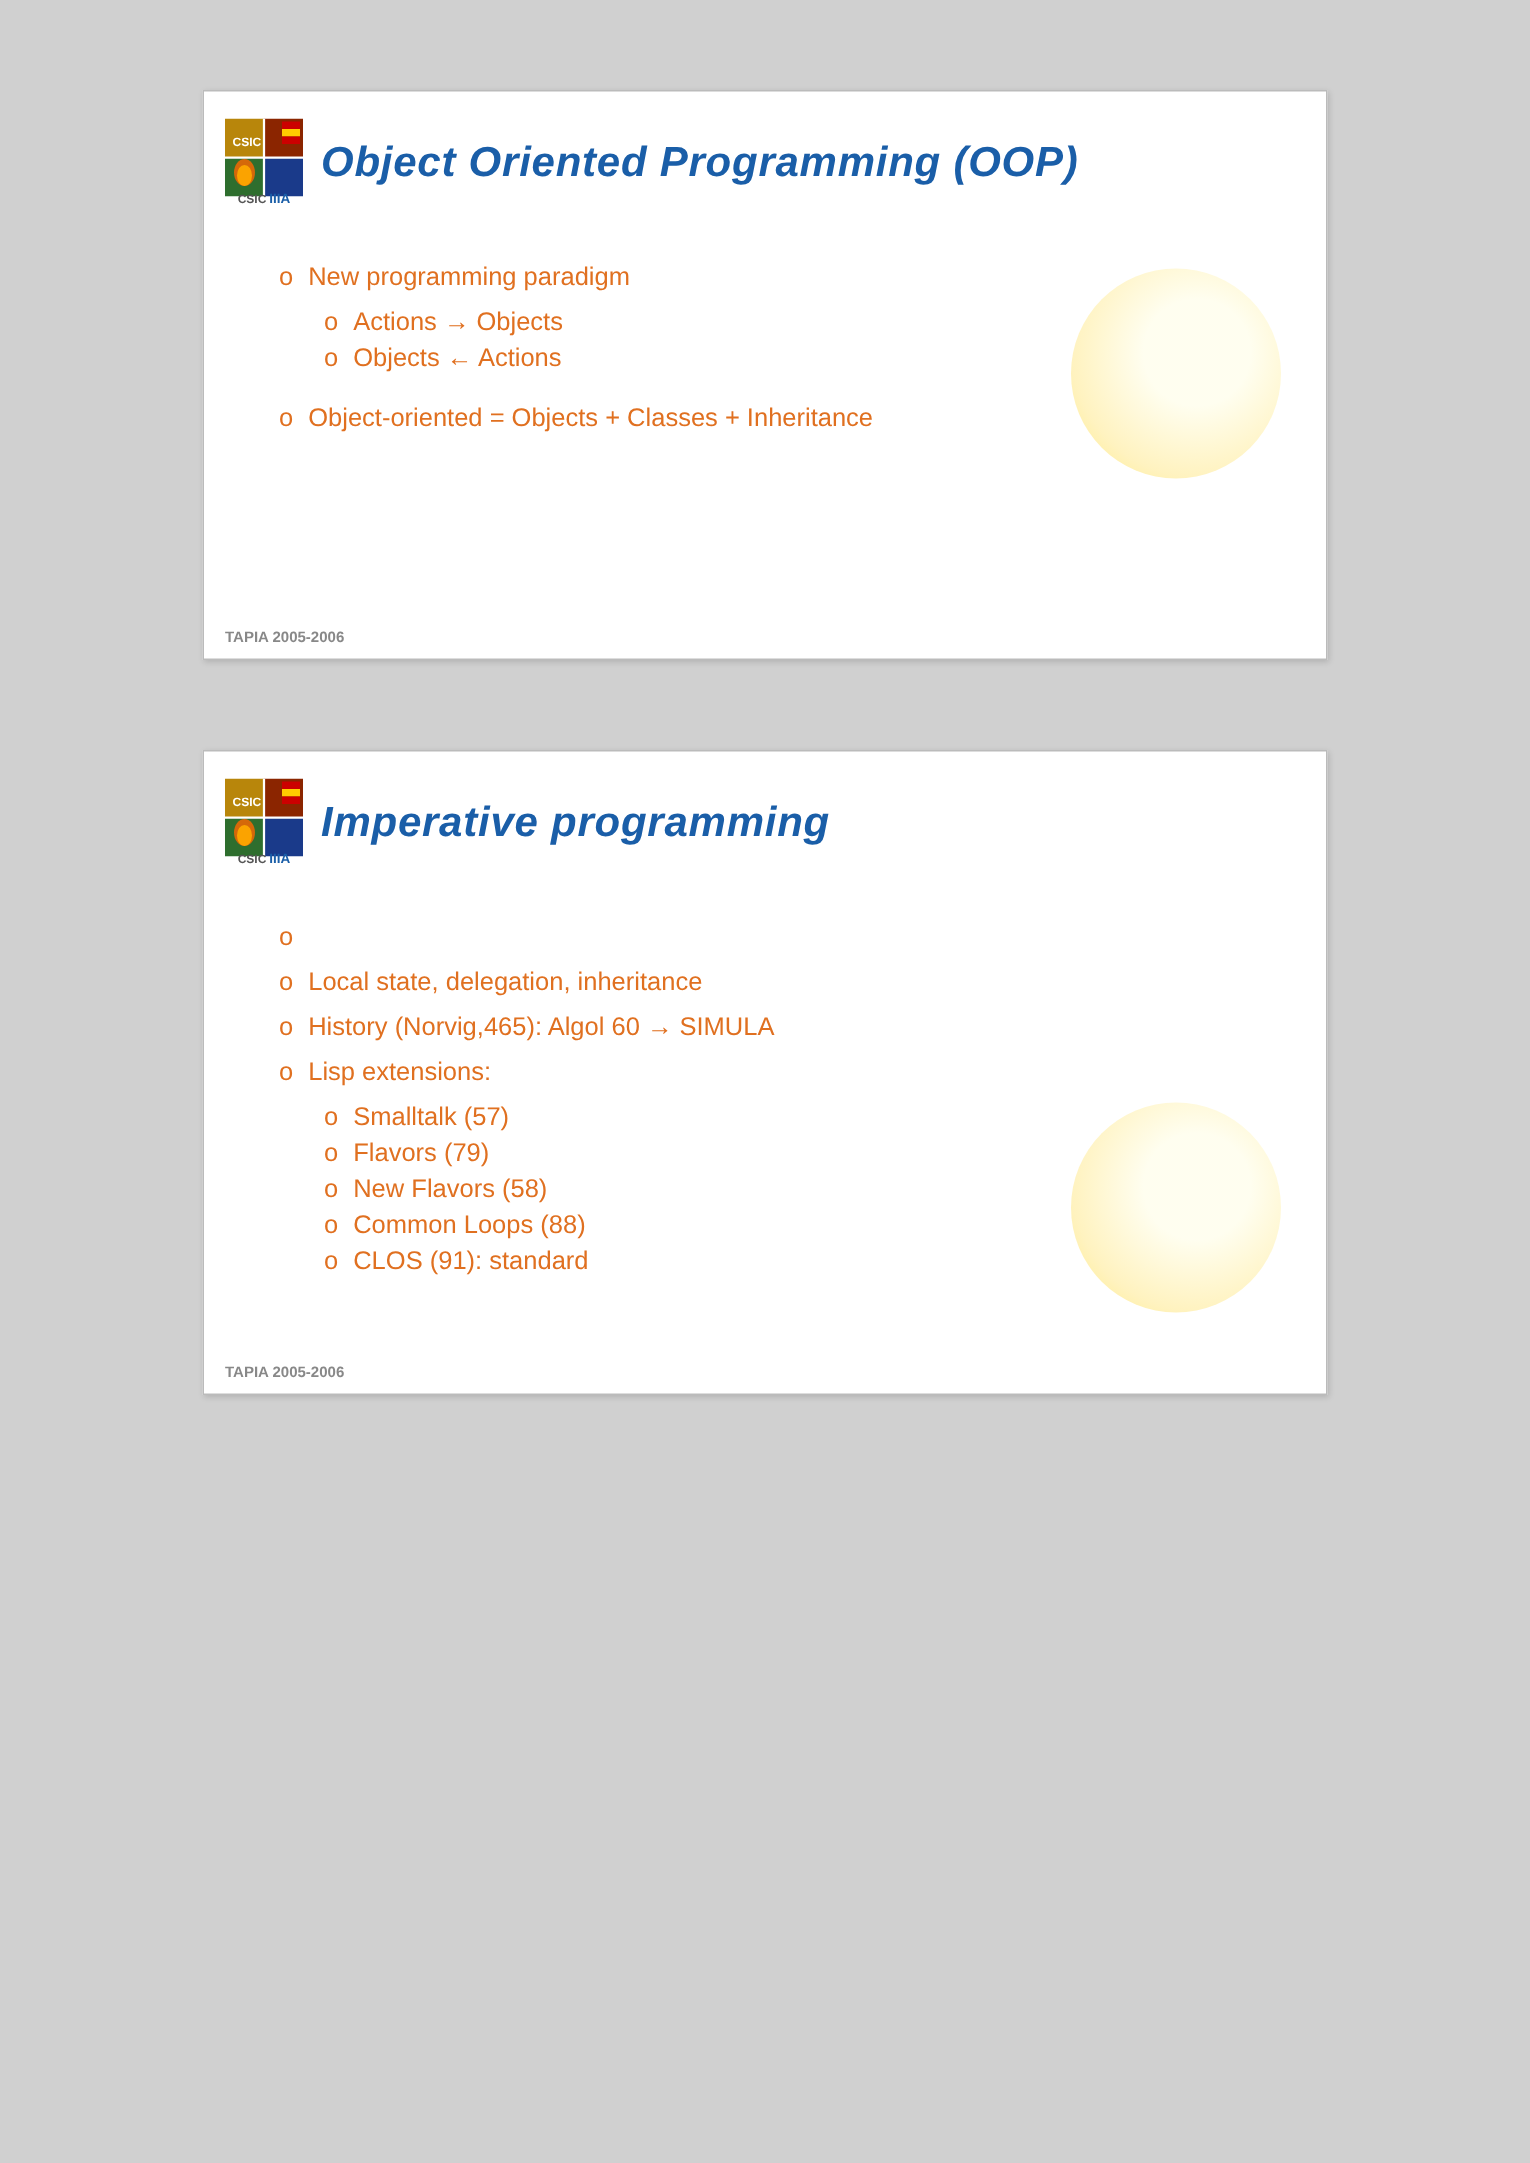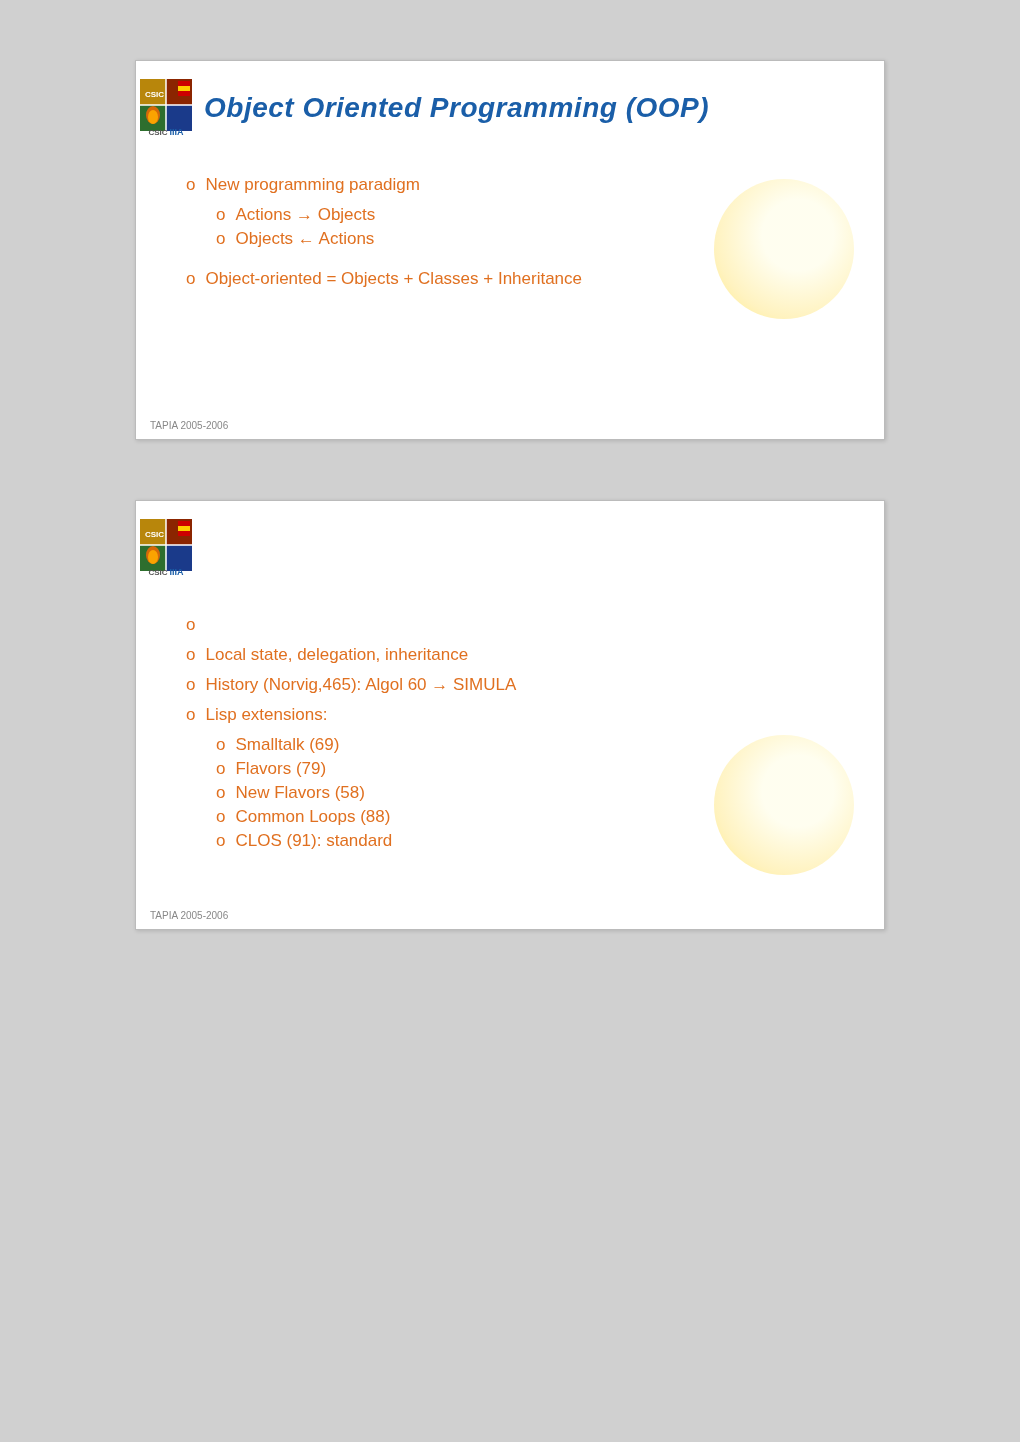--- a/index.html
+++ b/index.html
@@ -26,21 +26,21 @@
       width: 750px;
       min-height: 380px;
       position: relative;
       padding: 0;
       box-shadow: 1px 1px 4px rgba(0,0,0,0.15);
     }
 
     .slide-header {
       display: flex;
       align-items: center;
-      padding: 18px 20px 14px 4px;
+      padding: 18px 20px 14px 14px;
       border-bottom: none;
       gap: 12px;
     }
 
     .slide-title {
       font-size: 28px;
       font-weight: bold;
       font-style: italic;
       color: #1a5ea8;
       letter-spacing: 0.5px;
@@ -98,21 +98,21 @@
       font-size: 16px;
       margin-bottom: 4px;
     }
 
     .slide-footer {
       position: absolute;
       bottom: 8px;
       left: 14px;
       font-size: 10px;
       color: #888;
-      font-weight: normal;
+      font-weight: bold;
     }
 
     .logo-wrapper {
       display: flex;
       flex-direction: column;
       align-items: center;
     }
 
     
     .csic-logo {
@@ -199,20 +199,21 @@
         <rect x="38" y="7" width="12" height="5" fill="#ffcc00"></rect>
         <rect x="38" y="12" width="12" height="5" fill="#cc0000"></rect>
         <ellipse cx="13" cy="36" rx="7" ry="9" fill="#ff6600" opacity="0.8"></ellipse>
         <ellipse cx="13" cy="38" rx="5" ry="7" fill="#ffaa00" opacity="0.9"></ellipse>
       </svg>
       <div style="display:flex;align-items:center;gap:2px;margin-top:-4px;">
         <span style="font-size:8px;color:#555;font-weight:bold;">CSIC</span>
         <span style="font-size:9px;color:#1a5ea8;font-weight:bold;"> IIIA</span>
       </div>
     </div>
+    <h1 class="slide-title">Imperative programming</h1>
   </div>
 
   <div class="slide-body">
     <div class="slide-content">
 
       <div class="bullet-item">
         <span class="bullet-marker">o</span>
       </div>
 
       <div class="bullet-item">
@@ -226,21 +227,21 @@
       </div>
 
       <div class="bullet-item">
         <span class="bullet-marker">o</span>
         <span class="bullet-text">Lisp extensions:</span>
       </div>
 
       <div class="sub-bullet">
         <div class="bullet-item">
           <span class="bullet-marker">o</span>
-          <span class="bullet-text">Smalltalk (69)</span>
+          <span class="bullet-text">Smalltalk (57)</span>
         </div>
         <div class="bullet-item">
           <span class="bullet-marker">o</span>
           <span class="bullet-text">Flavors (79)</span>
         </div>
         <div class="bullet-item">
           <span class="bullet-marker">o</span>
           <span class="bullet-text">New Flavors (58)</span>
         </div>
         <div class="bullet-item">

